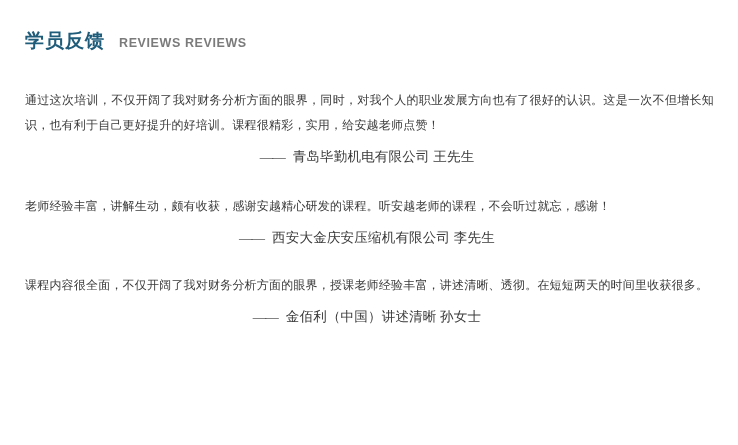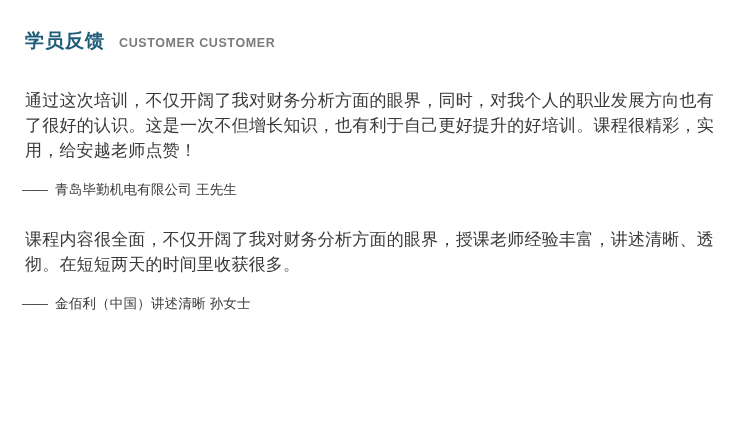--- a/index.html
+++ b/index.html
@@ -36,61 +36,68 @@
   .header-title-en {
     font-size: 12.5px;
     font-weight: bold;
     color: #7b7b7b;
     letter-spacing: 0.6px;
   }
   .review {
     margin: 0 0 26px 0;
   }
   .review-body {
-    font-size: 17px;
+    font-size: 12px;
     line-height: 25px;
     color: #3a3a3a;
     text-align: justify;
     margin: 0 2px 0 3px;
     letter-spacing: 0.2px;
   }
   .review-attr {
-    margin-top: 18px;
-    text-align: left;
+    margin-top: 10px;
+    text-align: center;
     font-size: 13.5px;
     color: #3a3a3a;
     letter-spacing: 0.2px;
     padding-right: 4px;
+    font-family: Liberation Serif, serif;
   }
   .attr-dash {
     display: inline-block;
     color: #3a3a3a;
     letter-spacing: -1px;
     margin-right: 8px;
   }
   .review:nth-of-type(1) { margin-bottom: 30px; }
   .review:nth-of-type(2) { margin-bottom: 28px; }
 </style>
 </head>
 <body>
 
 <div class="page">
 
   <div class="header">
     <span class="header-title-cn">学员反馈</span>
-    <span class="header-title-en">CUSTOMER CUSTOMER</span>
+    <span class="header-title-en">REVIEWS REVIEWS</span>
   </div>
 
   <div class="review">
     <p class="review-body">通过这次培训，不仅开阔了我对财务分析方面的眼界，同时，对我个人的职业发展方向也有了很好的认识。这是一次不但增长知识，也有利于自己更好提升的好培训。课程很精彩，实用，给安越老师点赞！</p>
     <div class="review-attr">
       <span class="attr-dash">——</span><span>青岛毕勤机电有限公司 王先生</span>
     </div>
   </div>
 
+  <div class="review">
+    <p class="review-body">老师经验丰富，讲解生动，颇有收获，感谢安越精心研发的课程。听安越老师的课程，不会听过就忘，感谢！</p>
+    <div class="review-attr">
+      <span class="attr-dash">——</span><span>西安大金庆安压缩机有限公司 李先生</span>
+    </div>
+  </div>
 
   <div class="review">
     <p class="review-body">课程内容很全面，不仅开阔了我对财务分析方面的眼界，授课老师经验丰富，讲述清晰、透彻。在短短两天的时间里收获很多。</p>
     <div class="review-attr">
       <span class="attr-dash">——</span><span>金佰利（中国）讲述清晰 孙女士</span>
     </div>
   </div>
 
 </div>
 

